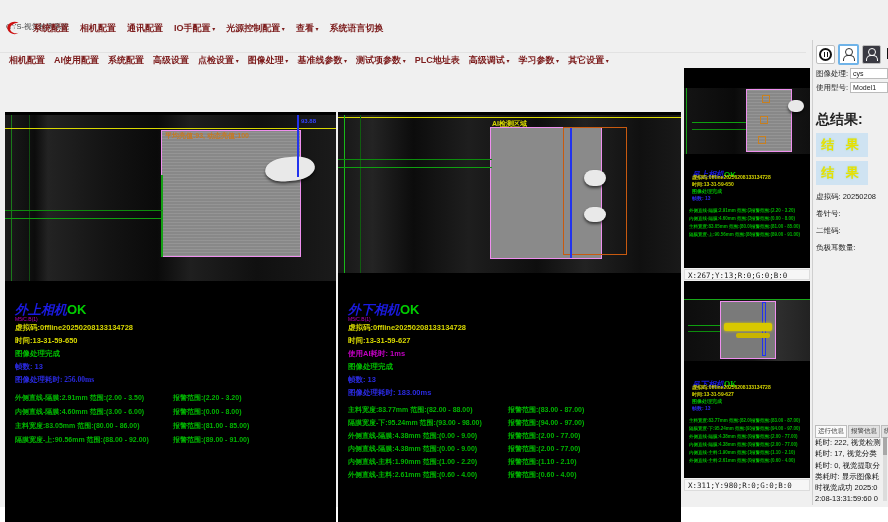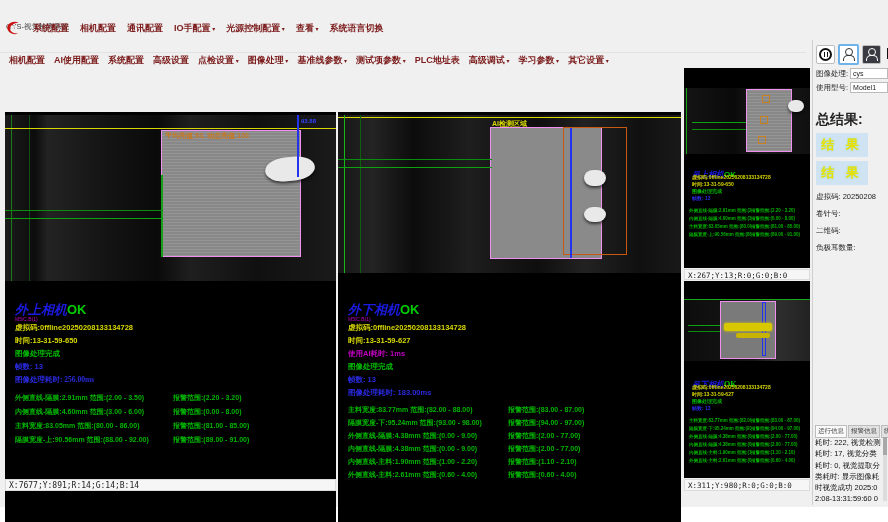--- a/index.html
+++ b/index.html
@@ -158,21 +158,20 @@
         </div>
       <div class="meas" style="top:309px;">
           <span class="mcol1" style="width:158px;">主料宽度:83.05mm 范围:(80.00 - 86.00)</span>
           <span>报警范围:(81.00 - 85.00)</span>
         </div>
       <div class="meas" style="top:323px;">
           <span class="mcol1" style="width:158px;">隔膜宽度-上:90.56mm 范围:(88.00 - 92.00)</span>
           <span>报警范围:(89.00 - 91.00)</span>
         </div>
     </div>
-    <div class="vstatus s-left">X:7677;Y:891;R:14;G:14;B:14</div>
 
     <div class="view v-mid">
       <div class="cam cam-m">
         <div class="ln" style="left:0;top:2px;width:343px;height:1px;background:#d8d800;"></div>
         <div class="ln" style="left:6px;top:0;width:1px;height:158px;background:#18b818;"></div>
         <div class="ln" style="left:22px;top:0;width:1px;height:158px;background:#0f5d0f;"></div>
         <div class="material" style="left:152px;top:12px;width:112px;height:132px;background:#8a8a8a;"></div>
         <div class="ln" style="left:225px;top:12px;width:64px;height:128px;border:1.5px solid #c85a10;box-sizing:border-box;"></div>
         <div class="ln" style="left:232px;top:13px;width:2px;height:130px;background:#2233ee;"></div>
         <div class="blob" style="left:246px;top:55px;width:22px;height:16px;"></div>

